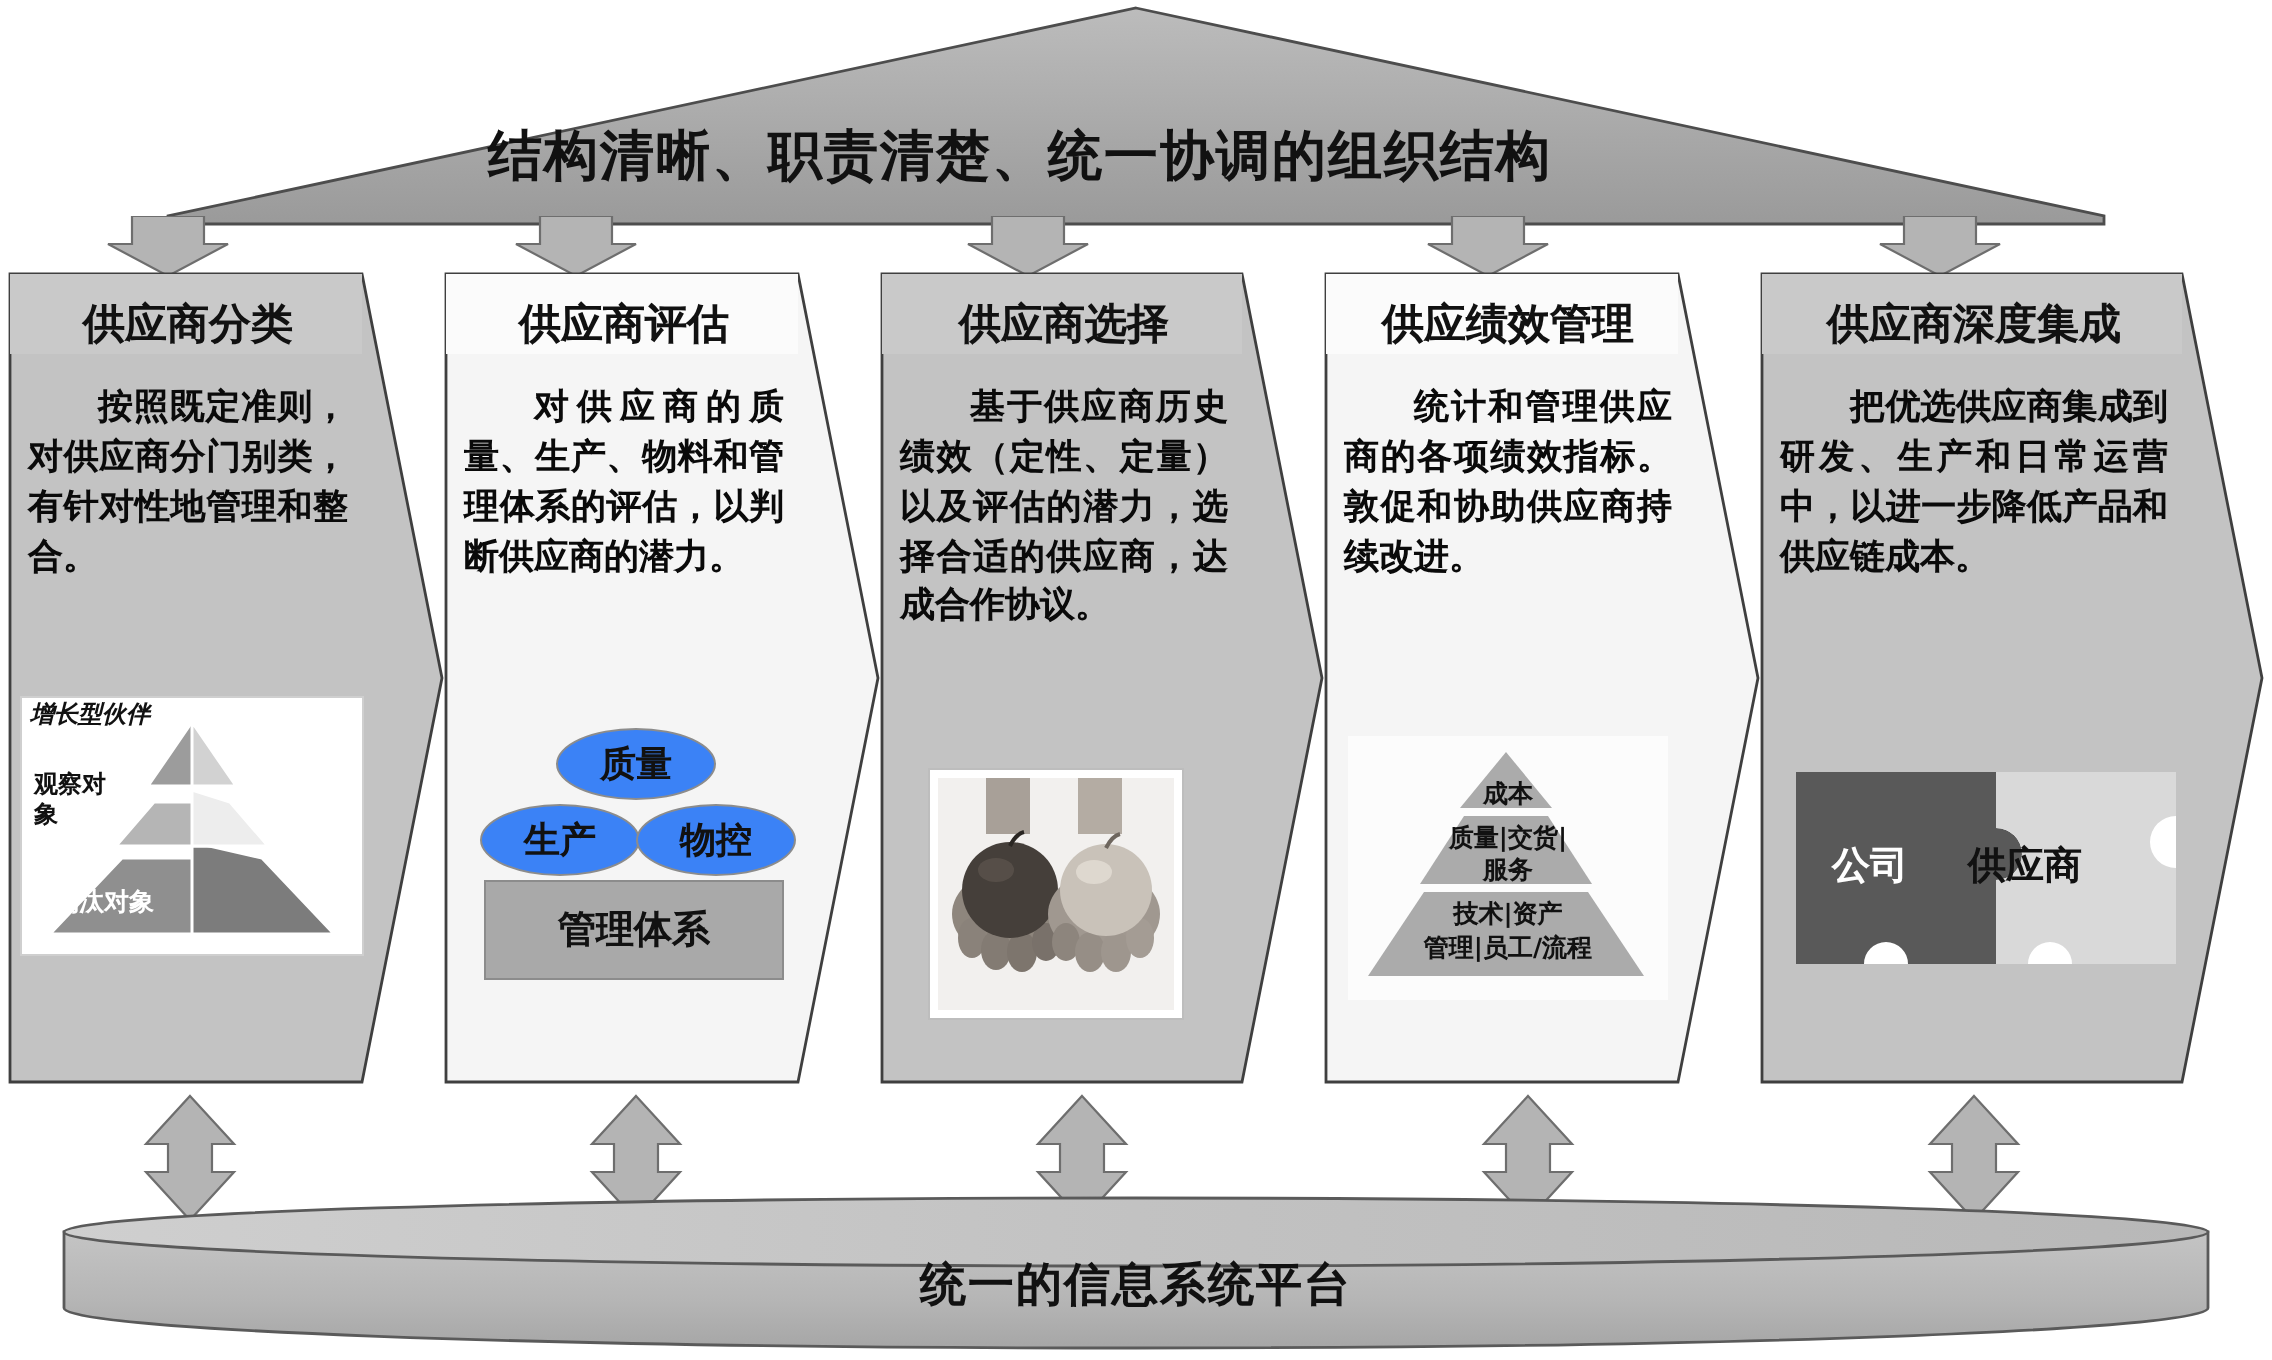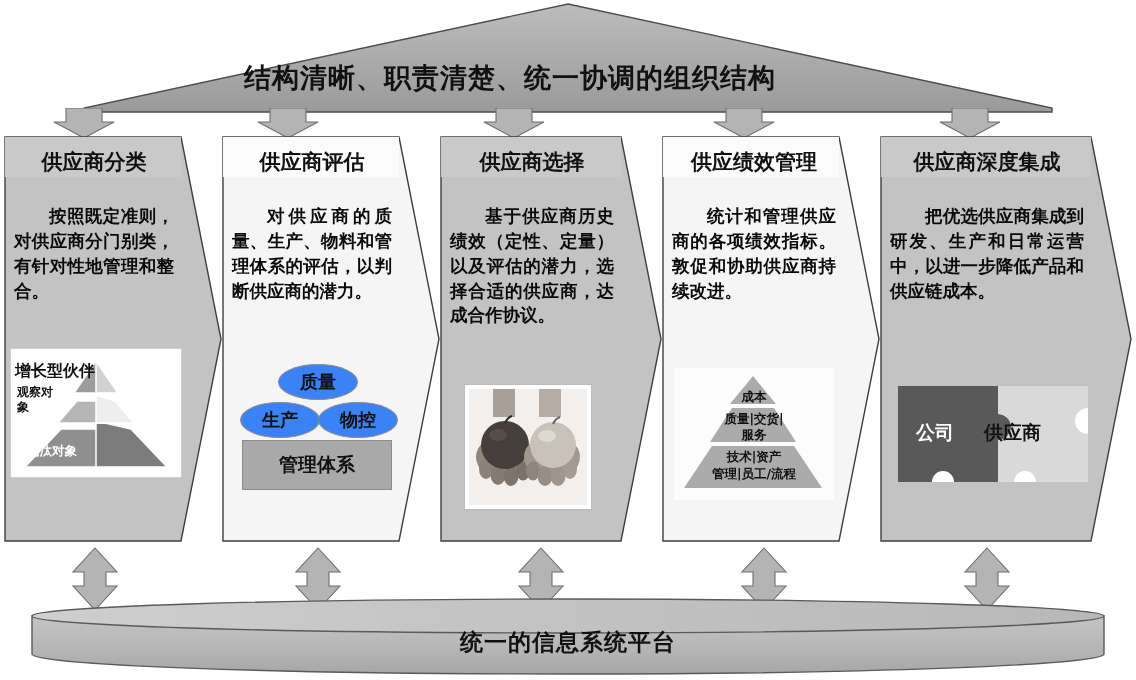--- a/index.html
+++ b/index.html
@@ -40,21 +40,21 @@
     text-align:center;
     font-size:21px; font-weight:700; color:#111;
     font-family:"DejaVu Serif","Liberation Serif",serif;
     padding-top:6px; padding-bottom:4px;
     text-underline-offset:4px;
     text-decoration-thickness:2px;
     white-space:nowrap;
   }
   .col-body {
     position:relative;
-    margin-top:24px;
+    margin-top:12px;
     font-size:17.5px; line-height:1.42;
     font-weight:700; color:#0a0a0a;
     text-indent:2em;
     text-align:justify;
     font-family:"DejaVu Serif","Liberation Serif",serif;
   }
 
   
   .graphic { position:absolute; }
 
@@ -157,21 +157,21 @@
 
           <polygon points="14,118 156,118 120,80 50,80" fill="#8f8f8f" stroke="#fff" stroke-width="1.5"></polygon>
           <polygon points="85,72 120,80 156,118 85,118" fill="#7c7c7c" stroke="#fff" stroke-width="1.5"></polygon>
 
           <polygon points="47,74 123,74 104,52 66,52" fill="#b5b5b5" stroke="#fff" stroke-width="1.5"></polygon>
           <polygon points="85,46 104,52 123,74 85,74" fill="#ededed" stroke="#fff" stroke-width="1.5"></polygon>
 
           <polygon points="63,44 107,44 85,12" fill="#9c9c9c" stroke="#fff" stroke-width="1.5"></polygon>
           <polygon points="85,12 107,44 85,44" fill="#d2d2d2" stroke="#fff" stroke-width="1.5"></polygon>
         </svg>
-        <div style="position:absolute; left:4px; top:12px; font-size:16px; font-weight:700; color:#111; font-family:'DejaVu Sans','Liberation Sans',sans-serif;">增长型伙伴</div>
+        <div style="position:absolute; left:4px; top:0; font-size:12px; font-weight:700; color:#111; font-family:'DejaVu Sans','Liberation Sans',sans-serif;font-style:italic;">增长型伙伴</div>
         <div style="position:absolute; left:6px; top:36px; width:44px; font-size:12px; font-weight:700; color:#111; line-height:1.25; font-family:'DejaVu Sans','Liberation Sans',sans-serif;">观察对象</div>
         <div style="position:absolute; left:16px; top:94px; font-size:12.5px; font-weight:700; color:#ffffff; font-family:'DejaVu Sans','Liberation Sans',sans-serif;">淘汰对象</div>
       </div>
     </div>
 
     <div class="col" style="left:222px; width:218px;">
       <svg class="shape" width="218" height="406" viewBox="0 0 218 406" preserveAspectRatio="none">
         <polygon points="1,1 177,1 217,203 177,405 1,405" fill="#f5f5f5" stroke="#3f3f3f" stroke-width="1.4"></polygon>
         <rect x="1" y="1" width="176" height="40" fill="#fbfbfb" stroke="none"></rect>
       </svg>

